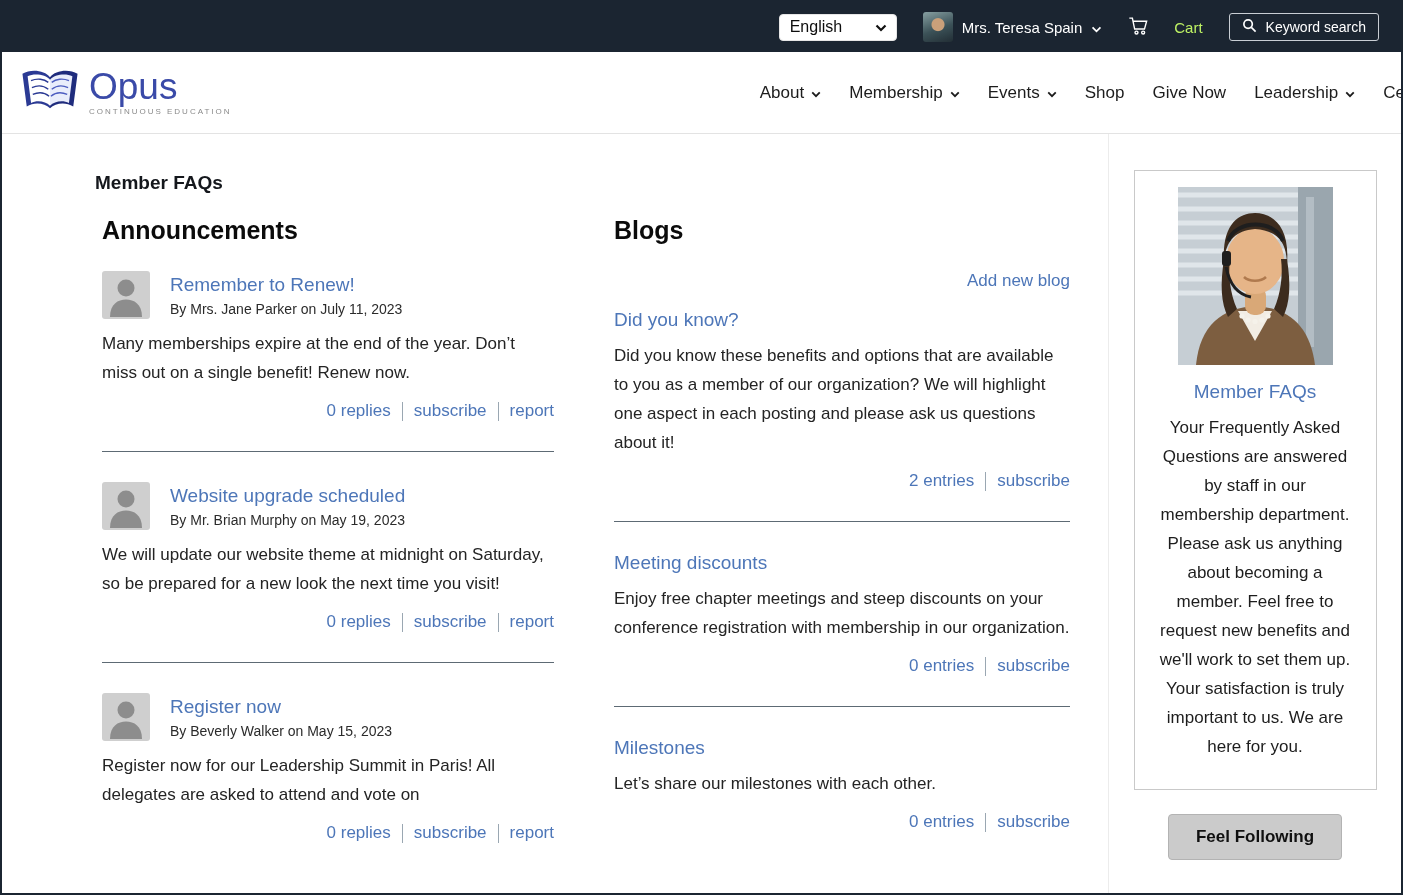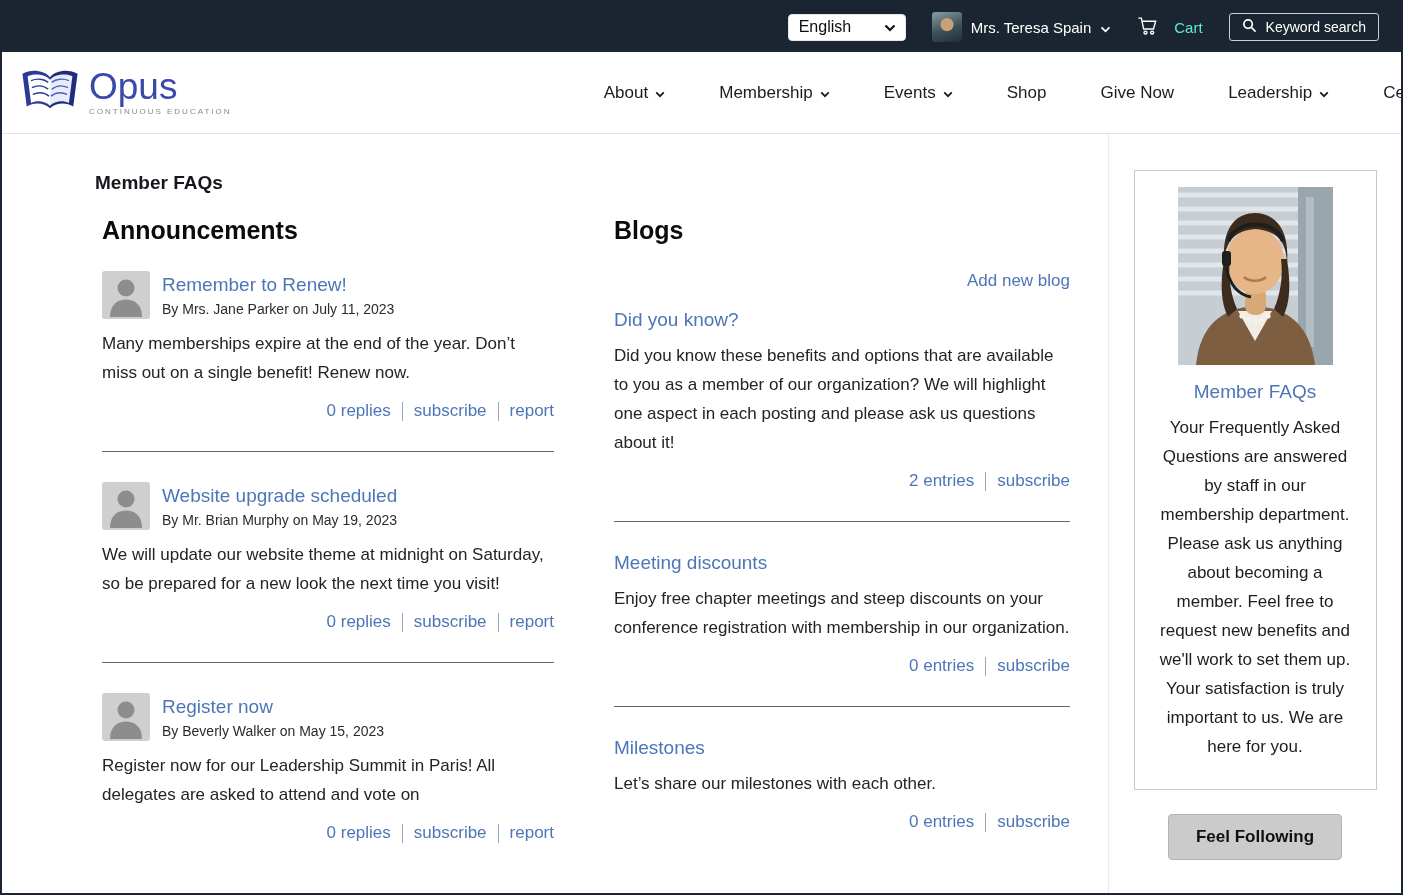--- a/index.html
+++ b/index.html
@@ -26,50 +26,50 @@
     display:flex; align-items:center; justify-content:space-between;
     padding:0 9px 0 10px; font-size:16px; color:#0d0d0d; cursor:pointer;
   }
   .user-menu { display:flex; align-items:center; gap:9px; color:#fff; font-size:15px; cursor:pointer; }
   .avatar {
     width:30px; height:30px; border-radius:3px;
     background:
       radial-gradient(circle at 50% 42%, #caa07a 0 6px, rgba(0,0,0,0) 7px),
       linear-gradient(160deg,#87a0a2 0%, #3c5258 55%, #222e35 100%);
   }
-  .cart-btn { display:flex; align-items:center; gap:16px; color:#5eead4; font-size:15px; cursor:pointer; }
+  .cart-btn { display:flex; align-items:center; gap:25px; color:#bef264; font-size:15px; cursor:pointer; }
   .search-btn {
     display:flex; align-items:center; gap:9px;
     border:1px solid #c9ced4; border-radius:3px;
     height:28px; padding:0 12px; color:#fff; font-size:14px; cursor:pointer;
   }
 
   
   .sitehead {
     height:82px; display:flex; align-items:center;
     padding-left:17px; border-bottom:1px solid #e3e3e3;
     position:relative; white-space:nowrap;
   }
   .logo { display:flex; align-items:center; gap:8px; cursor:pointer; }
   .logo-name { display:block; font-size:37px; line-height:0.95; color:#3a4aa8; }
   .logo-tag { display:block; font-size:8px; letter-spacing:2px; color:#8a8a8a; margin-top:3px; }
-  .main-nav { margin-left:auto; display:flex; align-items:center; gap:54px; font-size:17px; }
+  .main-nav { margin-left:auto; display:flex; align-items:center; gap:28px; font-size:17px; }
   .nav-item { display:flex; align-items:center; gap:7px; color:#1c1c1c; cursor:pointer; }
   .nav-item:last-child { margin-right:-4px; }
 
   
   .main { display:flex; height:759px; overflow:hidden; }
   .content { flex:1; border-right:1px solid #ececec; padding:38px 0 0 93px; }
   .page-title { font-size:19px; font-weight:bold; color:#14171c; margin:0 0 14px; }
   .columns { display:flex; gap:60px; padding-left:7px; }
   .col-a { width:452px; }
   .col-b { width:456px; }
   .col-title { font-size:25px; font-weight:bold; color:#0b0b0b; margin:8px 0 26px; }
 
-  .ann-head { display:flex; gap:12px; margin-bottom:10px; }
+  .ann-head { display:flex; gap:20px; margin-bottom:10px; }
   .ann-avatar {
     width:48px; height:48px; background:#cfcfcf; border-radius:3px;
     flex-shrink:0; overflow:hidden;
   }
   .ann-title { display:block; font-size:19px; color:#4d76b8; margin:3px 0 5px; }
   .byline { font-size:14px; color:#2b2b2b; }
   .item-body { font-size:17px; line-height:29px; color:#242424; margin:4px 0 14px; }
   .actions { display:flex; justify-content:flex-end; align-items:center; gap:11px; font-size:17px; }
   .actions a { color:#4d76b8; }
   .sep { width:1px; height:19px; background:#9aa7b2; }

